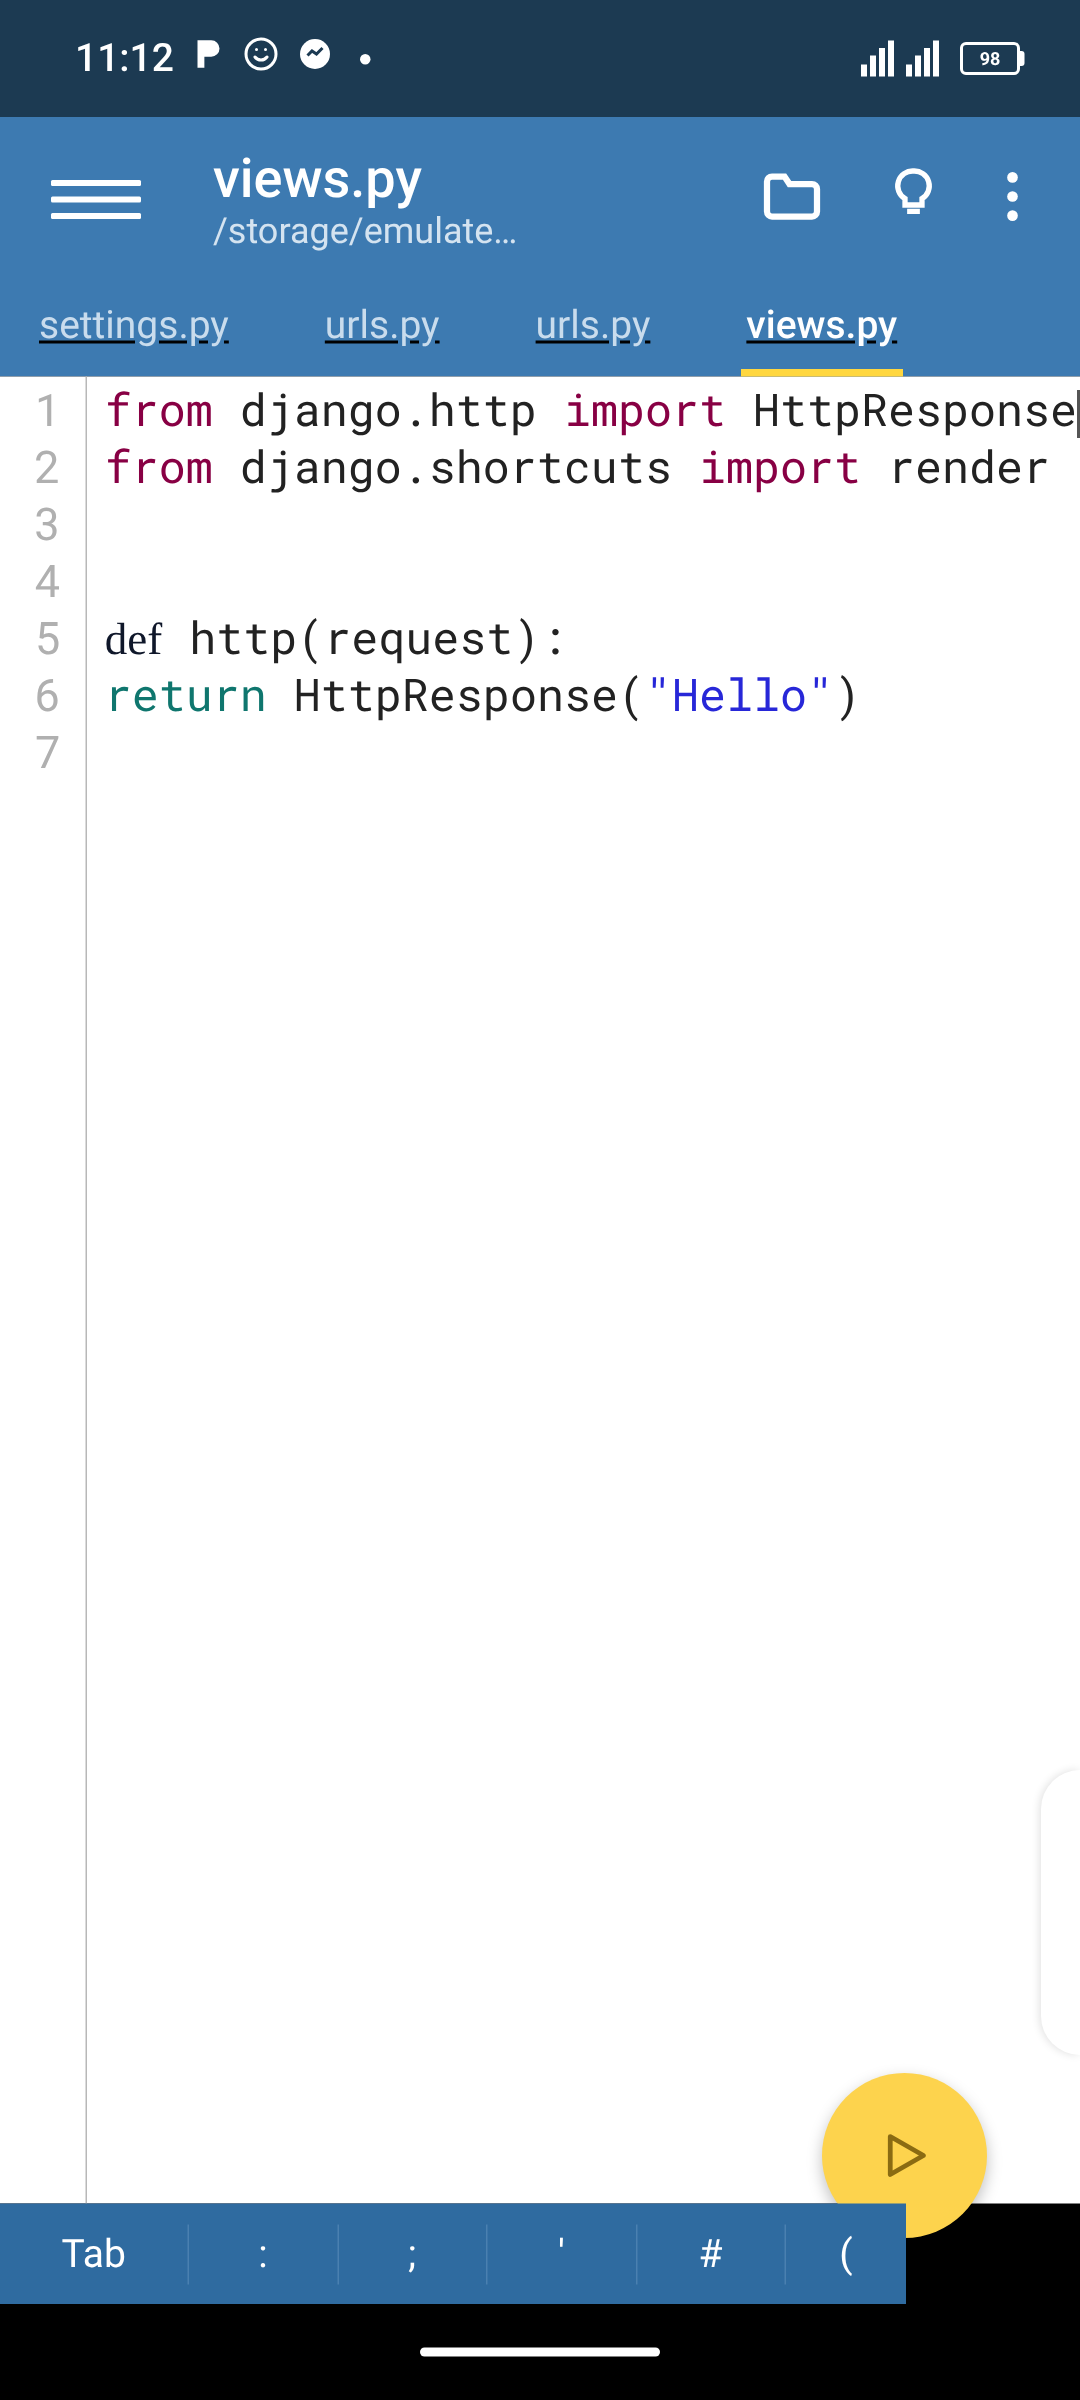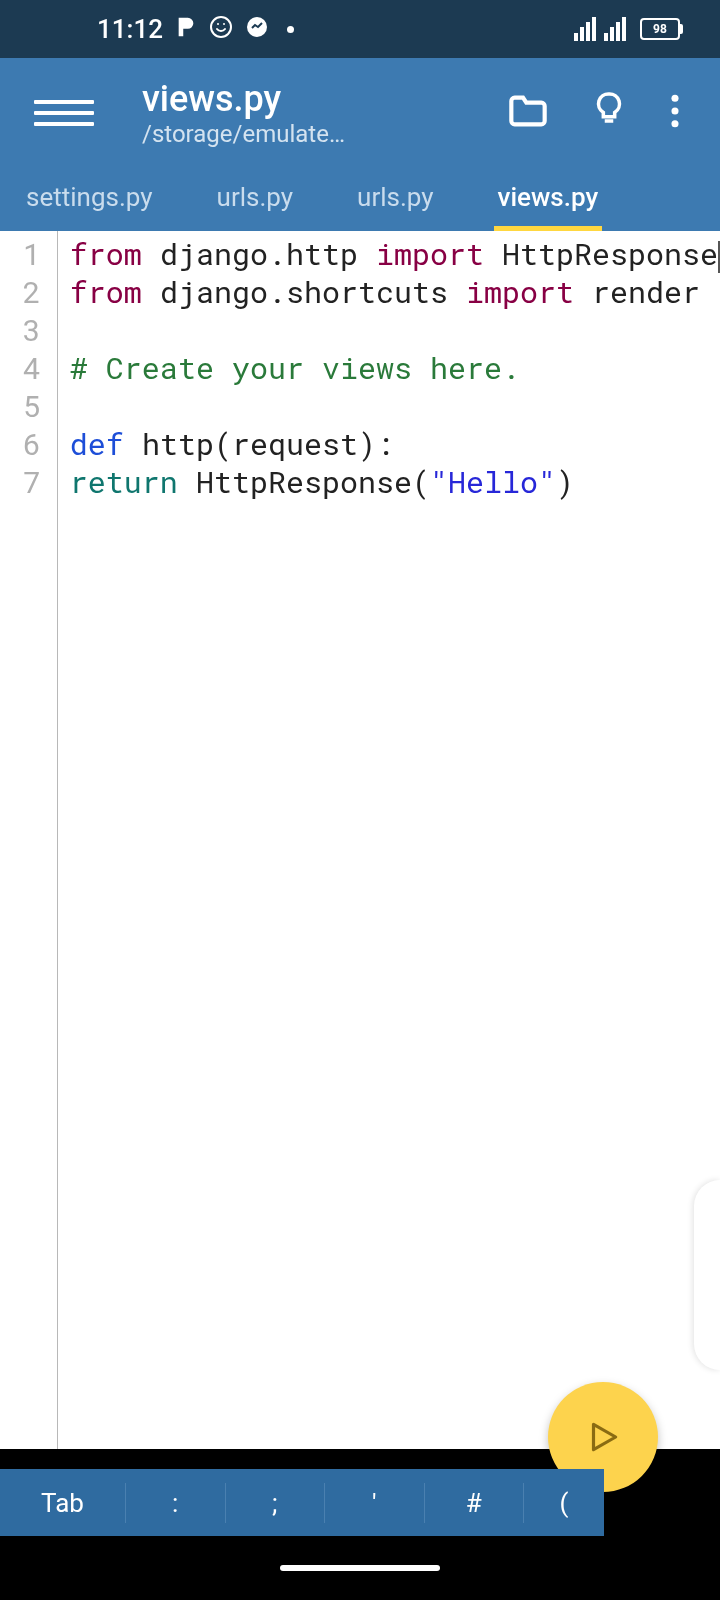--- a/index.html
+++ b/index.html
@@ -5,27 +5,27 @@
 * { margin: 0; padding: 0; box-sizing: border-box; }
 body {
   width: 720px;
   height: 1600px;
   background: #000;
   font-family: -apple-system, Roboto, sans-serif;
   overflow: hidden;
   position: relative;
 }
 .status-bar {
-  height: 58px;
+  height: 78px;
   background: #1c3a52;
   color: #fff;
   display: flex;
   align-items: center;
   justify-content: space-between;
-  padding: 0 40px 0 97px;
+  padding: 0 40px 0 50px;
 }
 .status-left { display: flex; align-items: center; gap: 12px; font-size: 26px; font-weight: 500; }
 .status-right { display: flex; align-items: center; gap: 8px; }
 .status-icon { font-size: 22px; }
 .app-bar {
   height: 110px;
   background: #3d7ab1;
   display: flex;
   align-items: center;
   padding: 0 20px;
@@ -37,20 +37,21 @@
 .title-sub { font-size: 24px; color: #d4e3f0; }
 .toolbar-icons { display: flex; align-items: center; gap: 44px; padding-right: 20px; }
 .toolbar-icon { color: #fff; cursor: pointer; }
 .tabs {
   height: 63px;
   background: #3d7ab1;
   display: flex;
   align-items: center;
   padding: 0 22px;
   gap: 56px;
+  text-decoration: underline;
 }
 .tab {
   color: #c9dced;
   font-size: 26px;
   height: 100%;
   display: flex;
   align-items: center;
   cursor: pointer;
   border-bottom: 5px solid transparent;
   padding: 0 4px;
@@ -73,21 +74,21 @@
 }
 .gutter div { height: 38px; }
 .code {
   padding: 4px 0 0 12px;
   line-height: 38px;
   white-space: nowrap;
 }
 .code-line { height: 38px; }
 .kw-from { color: #880044; }
 .kw-import { color: #880044; }
-.kw-def { color: #1d4ed8; }
+.kw-def { color: #0f172a; font-family: Liberation Serif, serif; }
 .kw-return { color: #0f766e; }
 .comment { color: #2a7a3a; }
 .string { color: #2727d8; }
 .plain { color: #222; }
 .cursor { display: inline-block; width: 2px; height: 32px; background: #555; vertical-align: middle; }
 .fab {
   position: absolute;
   right: 62px;
   bottom: 108px;
   width: 110px;
@@ -239,21 +240,20 @@
     <div>3</div>
     <div>4</div>
     <div>5</div>
     <div>6</div>
     <div>7</div>
   </div>
   <div class="code">
     <div class="code-line"><span class="kw-from">from</span><span class="plain"> django.http </span><span class="kw-import">import</span><span class="plain"> HttpResponse</span><span class="cursor"></span></div>
     <div class="code-line"><span class="kw-from">from</span><span class="plain"> django.shortcuts </span><span class="kw-import">import</span><span class="plain"> render</span></div>
     <div class="code-line"></div>
-    <div class="code-line"><span class="comment"># Create your views here.</span></div>
     <div class="code-line"></div>
     <div class="code-line"><span class="kw-def">def</span><span class="plain"> http(request):</span></div>
     <div class="code-line"><span class="plain">    </span><span class="kw-return">return</span><span class="plain"> HttpResponse(</span><span class="string">"Hello"</span><span class="plain">)</span></div>
   </div>
 </div>
 
 <div class="side-handle"></div>
 
 <div class="fab">
   <svg width="38" height="38" viewBox="0 0 24 24">

